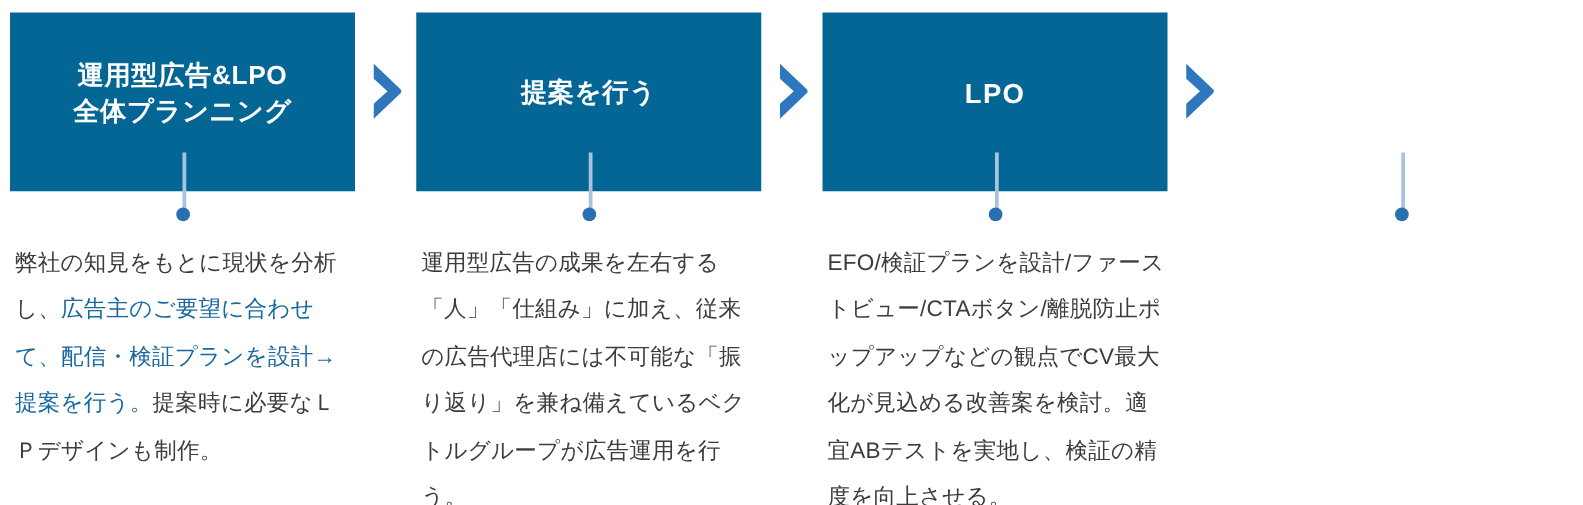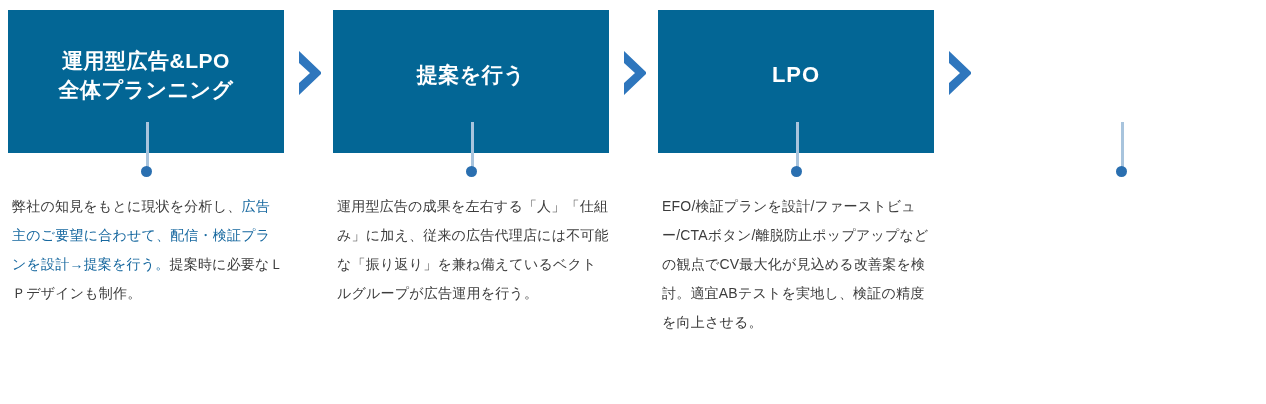--- a/index.html
+++ b/index.html
@@ -80,21 +80,21 @@
     border-radius: 50%;
     background: #2a6fb0;
   }
 
   
   .step-body {
     position: absolute;
     left: 4px;
     top: 192px;
     width: 272px;
-    font-size: 14px;
+    font-size: 18px;
     line-height: 2.08;
     color: #3c3c3c;
     letter-spacing: 0.2px;
     text-align: left;
     word-break: break-all;
     margin: 0;
   }
   .step-body .hl {
     color: #17689f;
   }

